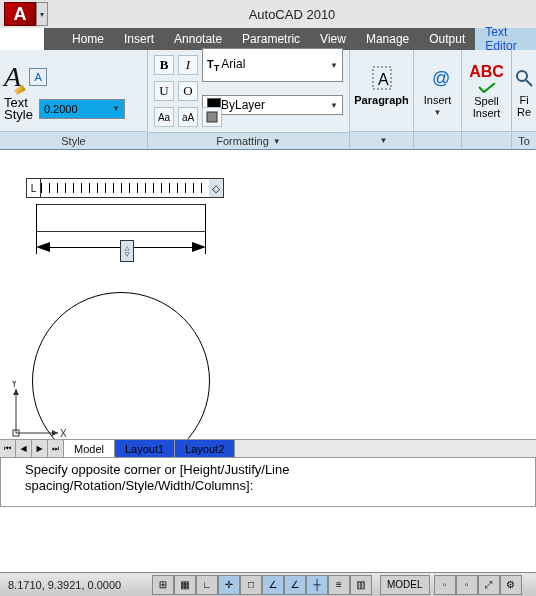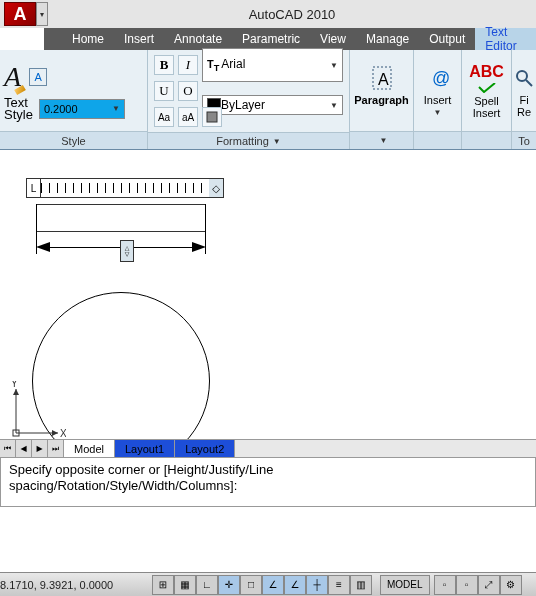--- a/index.html
+++ b/index.html
@@ -89,25 +89,25 @@
 
   .watermark { position:absolute; top: 298px; left:162px; font-size:18px; color:#555; font-family: Arial; }
 
   
   .layout-row { position:absolute; bottom:94px; left:0; right:0; height:18px; background:#e8e8e8; border-top:1px solid #999; display:flex; align-items:stretch; font-size:11px; }
   .nav-btn { width:16px; border-right:1px solid #999; display:flex; align-items:center; justify-content:center; font-size:8px; background:#ddd; cursor:pointer; }
   .layout-tab { padding:0 10px; border-right:1px solid #999; display:flex; align-items:center; background:#1d4ed8; cursor:pointer; }
   .layout-tab.active { background:#fff; }
 
   
-  .cmdline { position:absolute; bottom:44px; left:0; right:0; height:50px; background:#fff; border:1px solid #999; padding:4px 8px; font-family: 'Courier New', monospace; font-size:13px; line-height:16px; overflow:hidden; }
+  .cmdline { position:absolute; bottom:44px; left:0; right:0; height:50px; background:#fff; border:1px solid #999; padding:4px 24px; font-family: 'Courier New', monospace; font-size:13px; line-height:16px; overflow:hidden; }
 
   
   .statusbar { position:absolute; bottom:0; left:0; right:0; height:24px; background: linear-gradient(#e8e8e8,#c8c8c8); border-top:1px solid #888; display:flex; align-items:center; font-size:11px; }
-  .coords { padding:0 0; color:#222; width:148px; }
+  .coords { padding:0 8px; color:#222; width:148px; }
   .sb-group { display:flex; gap:0; margin-left:4px; }
   .sb-btn { width:22px; height:20px; border:1px solid #888; background:#d0d0d0; display:flex; align-items:center; justify-content:center; font-size:10px; cursor:pointer; }
   .sb-btn.on { background:#a8c8e8; }
   .model-ind { padding: 0 6px; height:20px; border:1px solid #888; background:#d0d0d0; display:flex; align-items:center; margin-left:8px; font-size:10px; }
 
   .shadow-top { position:absolute; top:150px; left:0; right:0; height:14px; background: linear-gradient(#bbb, transparent); pointer-events:none; }
 </style>
 </head>
 <body>
 

